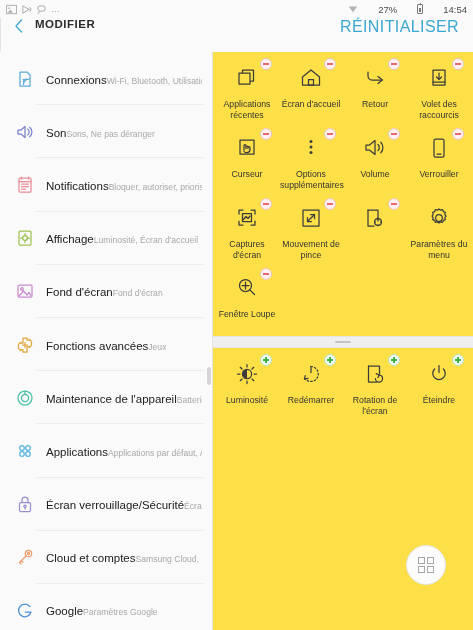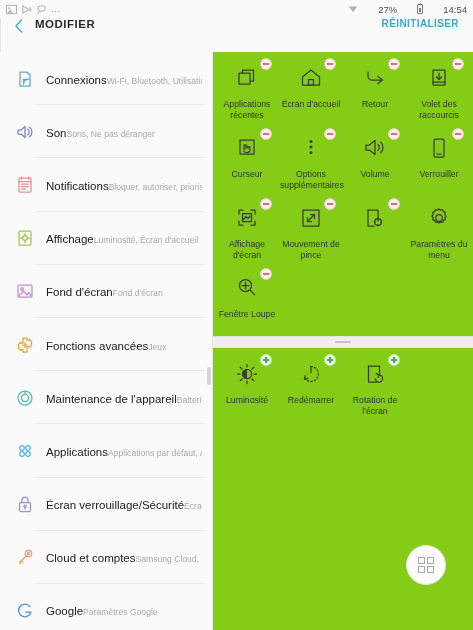--- a/index.html
+++ b/index.html
@@ -36,21 +36,21 @@
     font-size:12.5px; font-weight:bold; letter-spacing:.6px; color:#2b2b2b;
   }
   .hdr-left .search{ margin-left:auto; cursor:pointer; }
   .hdr-right{
     flex:1; display:flex; align-items:flex-start; padding:0 14px 0 12px;
     border-left:1px solid #e4e4e4;
   }
   .back-chev{ cursor:pointer; display:flex; align-items:center; margin-right:10px; }
   .hdr-right-title{ font-size:11.5px; font-weight:bold; letter-spacing:.5px; color:#2b2b2b; }
   .reset{
-    margin-left:auto; font-size:10px; font-weight:bold; letter-spacing:.4px;
+    margin-left:auto; font-size:16px; font-weight:normal; letter-spacing:.4px;
     color:#3aa8d0; cursor:pointer;
   }
 
   
   .body{ display:flex; height:578px; }
 
   
   .sidebar{
     width:213px; background:#fafafa; position:relative;
     border-right:1px solid #e4e4e4; overflow:hidden;
@@ -68,21 +68,21 @@
   .ssub{
     font-size:8.6px; color:#a8a8a8; line-height:12px; margin-top:2px;
     white-space:nowrap; overflow:hidden; text-overflow:ellipsis; max-width:168px;
   }
   .sbar{
     position:absolute; right:1px; top:315px; width:4px; height:18px;
     background:#d5d5d5; border-radius:2px; cursor:pointer;
   }
 
   
-  .panel{ flex:1; position:relative; background:#84cc16; }
+  .panel{ flex:1; position:relative; background:#fde047; }
   .grid{
     display:grid; grid-template-columns:repeat(4,1fr);
     padding:4px 2px 0 2px;
   }
   .cell{
     position:relative; height:70px; display:flex; flex-direction:column;
     align-items:center; cursor:pointer; padding-top:7px;
   }
   .glyph{
     width:30px; height:30px; display:flex; align-items:center; justify-content:center;
@@ -410,21 +410,21 @@
             <span class="badge">
               <i></i>
             </span>
             <span class="glyph">
               <svg width="26" height="26" viewBox="0 0 26 26">
                 <path d="M5 9 V5 h4 M17 5 h4 v4 M21 16 v4 h-4 M9 20 H5 v-4" fill="none" stroke="#3c3c3c" stroke-width="1.25" stroke-linejoin="round" stroke-linecap="round"></path>
                 <rect x="8.5" y="8.5" width="9" height="8" fill="none" stroke="#3c3c3c" stroke-width="1.25" stroke-linejoin="round" stroke-linecap="round"></rect>
                 <path d="M9.5 14.5 L12 11.5 L14 13.5 L16 11" fill="none" stroke="#3c3c3c" stroke-width="1.25" stroke-linejoin="round" stroke-linecap="round"></path>
               </svg>
             </span>
-            <span class="clabel">Affichage d'écran</span>
+            <span class="clabel">Captures d'écran</span>
           </div>
           <div class="cell">
             <span class="badge">
               <i></i>
             </span>
             <span class="glyph">
               <svg width="26" height="26" viewBox="0 0 26 26">
                 <rect x="5" y="5" width="16" height="16" fill="none" stroke="#3c3c3c" stroke-width="1.25" stroke-linejoin="round" stroke-linecap="round"></rect>
                 <path d="M9.5 16.5 L16.5 9.5" fill="none" stroke="#3c3c3c" stroke-width="1.25" stroke-linejoin="round" stroke-linecap="round"></path>
                 <path d="M16.5 9.5 h-4 M16.5 9.5 v4 M9.5 16.5 h4 M9.5 16.5 v-4" fill="none" stroke="#3c3c3c" stroke-width="1.25" stroke-linejoin="round" stroke-linecap="round"></path>
@@ -507,20 +507,33 @@
             </span>
             <span class="glyph">
               <svg width="26" height="26" viewBox="0 0 26 26">
                 <path d="M6.5 5 h11 v8" fill="none" stroke="#3c3c3c" stroke-width="1.25" stroke-linejoin="round" stroke-linecap="round"></path>
                 <path d="M6.5 5 v16 h8" fill="none" stroke="#3c3c3c" stroke-width="1.25" stroke-linejoin="round" stroke-linecap="round"></path>
                 <path d="M17 14 a3.6 3.6 0 1 1 -3.6 3.6" fill="none" stroke="#3c3c3c" stroke-width="1.25" stroke-linejoin="round" stroke-linecap="round"></path>
                 <path d="M14.2 12.6 L17 14 L16 16.6" fill="none" stroke="#3c3c3c" stroke-width="1.25" stroke-linejoin="round" stroke-linecap="round"></path>
               </svg>
             </span>
             <span class="clabel">Rotation de l'écran</span>
+          </div>
+          <div class="cell">
+            <span class="badge add">
+              <i></i>
+              <i class="v"></i>
+            </span>
+            <span class="glyph">
+              <svg width="26" height="26" viewBox="0 0 26 26">
+                <path d="M8.6 8 a6.2 6.2 0 1 0 8.8 0" fill="none" stroke="#3c3c3c" stroke-width="1.25" stroke-linejoin="round" stroke-linecap="round"></path>
+                <path d="M13 4.5 v7" fill="none" stroke="#3c3c3c" stroke-width="1.25" stroke-linejoin="round" stroke-linecap="round"></path>
+              </svg>
+            </span>
+            <span class="clabel">Éteindre</span>
           </div>
         </div>
 
       <div class="fab">
         <span class="sq">
           <span></span>
             <span></span>
             <span></span>
             <span></span>
         </span>

